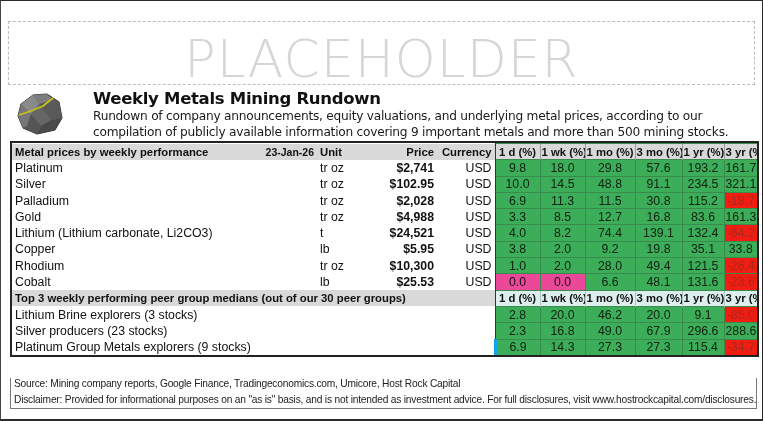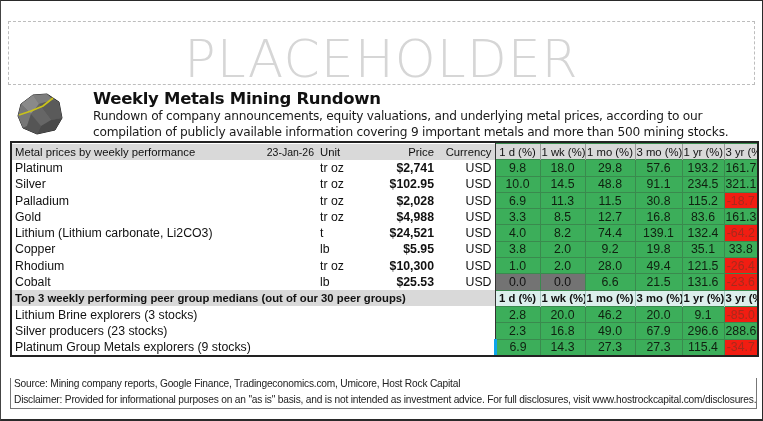--- a/index.html
+++ b/index.html
@@ -6,31 +6,31 @@
   body { width: 763px; height: 421px; overflow: hidden; position: relative; font-family: "Liberation Sans", sans-serif; }
   .frame { position: absolute; left: 0; top: 0; width: 761px; height: 418px; border: 1px solid #2a2a2a; border-bottom: 2px solid #2a2a2a; border-left: 1px solid #444; }
   .placeholder { position: absolute; left: 8px; top: 21px; width: 745px; height: 62px; border: 1px dashed #bdbdbd; }
   .placeholder-text { position: absolute; left: 0; right: 0; top: 7px; text-align: center; font-family: "DejaVu Sans", sans-serif; font-size: 52px; color: #d6d6d6; letter-spacing: 1px; font-weight: 300; }
   .logo { position: absolute; left: 13px; top: 90px; width: 54px; height: 46px; }
   .title { position: absolute; left: 93px; top: 89px; font-family: "DejaVu Sans", sans-serif; font-weight: bold; font-size: 16.5px; color: #111; letter-spacing: -0.3px; }
   .subtitle { position: absolute; left: 93px; top: 108px; width: 665px; font-family: "DejaVu Sans", sans-serif; font-size: 12.2px; line-height: 16px; color: #1a1a1a; letter-spacing: -0.25px; }
   .tbl-wrap { position: absolute; left: 10px; top: 141px; width: 745px; border: 2px solid #222; border-right: 2px solid #222; }
   table { border-collapse: collapse; width: 100%; table-layout: fixed; }
   td { height: 15.3px; padding: 0 3px; font-size: 12.3px; line-height: 14px; color: #111; white-space: nowrap; overflow: hidden; }
-  tr.hdr td { background: #d9d9d9; font-weight: normal; font-size: 11.3px; margin-left: 41px; }
+  tr.hdr td { background: #d9d9d9; font-weight: bold; font-size: 11.3px; margin-left: 41px; }
   tr.hdr td.pct { background: #d9d9d9; text-align: center; padding: 0 1px; border-left: 1px solid #9a9a9a; }
   tr.hdr2 td { background: #d9d9d9; font-weight: bold; font-size: 11.3px; }
   tr.hdr2 td.pct { background: #dcefec; text-align: center; padding: 0 1px; border-left: 1px solid #a9c8c2; }
   td.num { text-align: right; }
   td.bold { font-weight: bold; }
   td.cur { text-align: right; border-right: 1px solid #333; }
   td.pct { text-align: center; border-left: 1px solid #3a8a4e; border-top: 1px solid #3a8a4e; padding: 0 1px; }
   td.green { background: #3cae5a; color: #102010; }
   td.red { background: #f21d12; color: #a82a1c; }
-  td.white { background: #737373; color: #111; }
+  td.white { background: #ec4899; color: #111; }
   .footer { position: absolute; left: 10px; top: 378px; width: 745px; height: 30px; border: 1px solid #777; border-top: none; }
   .src, .disc { position: absolute; left: 3px; font-size: 10.2px; color: #222; letter-spacing: -0.2px; white-space: nowrap; }
   .src { top: 0; }
   .disc { top: 16px; }
 </style>
 </head>
 <body>
 
 <div class="frame"></div>
 
@@ -169,21 +169,21 @@
       <td class="pct red">-26.4</td>
     </tr>
     <tr>
       <td colspan="2">Cobalt</td>
       <td>lb</td>
       <td class="num bold">$25.53</td>
       <td class="cur">USD</td>
       <td class="pct white">0.0</td>
       <td class="pct white">0.0</td>
       <td class="pct green">6.6</td>
-      <td class="pct green">21.5</td>
+      <td class="pct green">48.1</td>
       <td class="pct green">131.6</td>
       <td class="pct red">-23.6</td>
     </tr>
 
     <tr class="hdr2">
       <td colspan="5" style="border-right:1px solid #333">Top 3 weekly performing peer group medians (out of our 30 peer groups)</td>
       <td class="pct">1 d (%)</td>
       <td class="pct">1 wk (%)</td>
       <td class="pct">1 mo (%)</td>
       <td class="pct">3 mo (%)</td>

